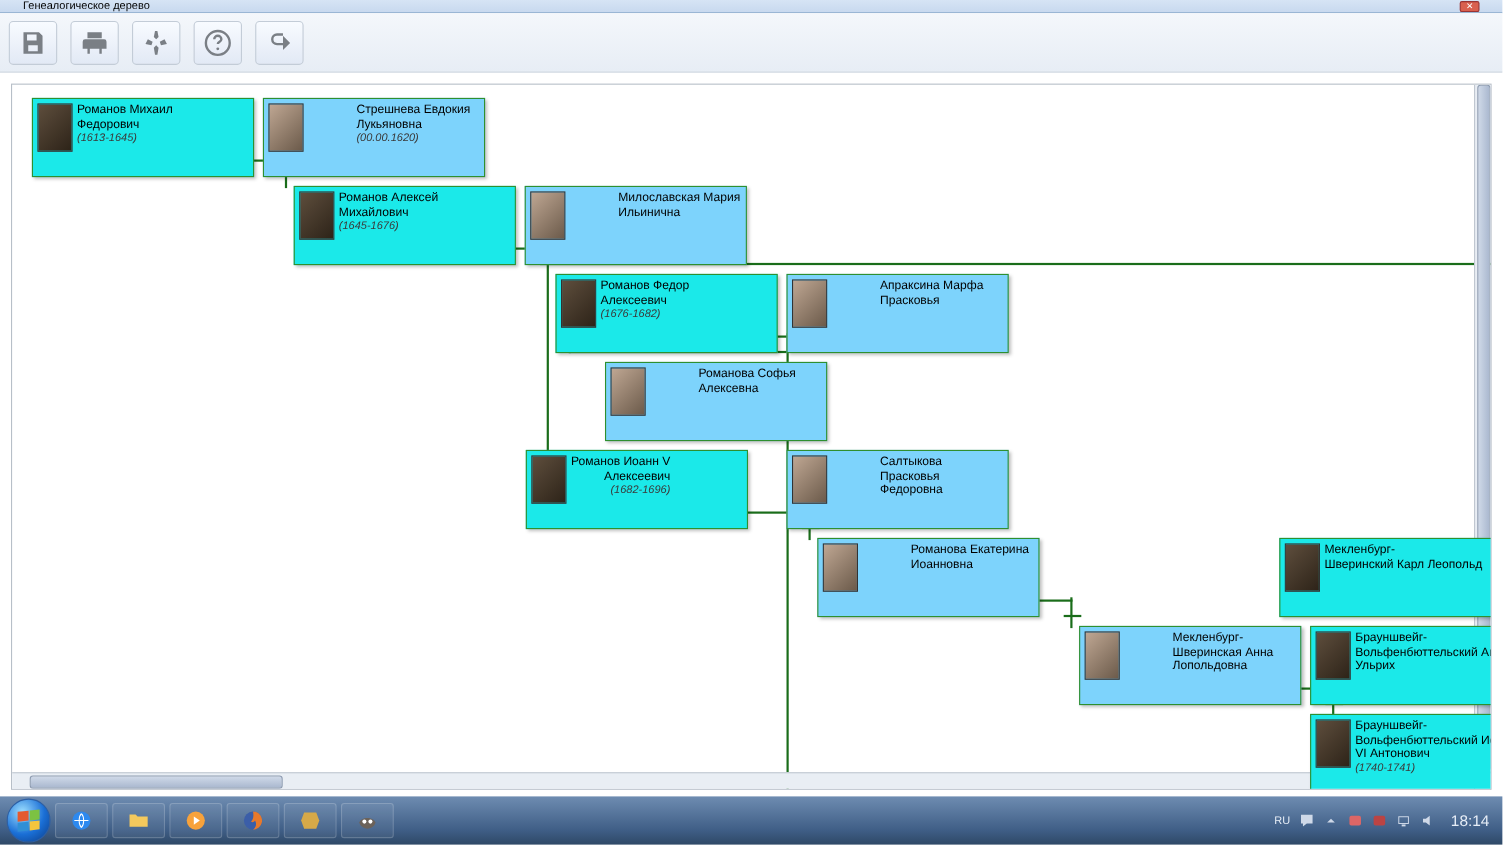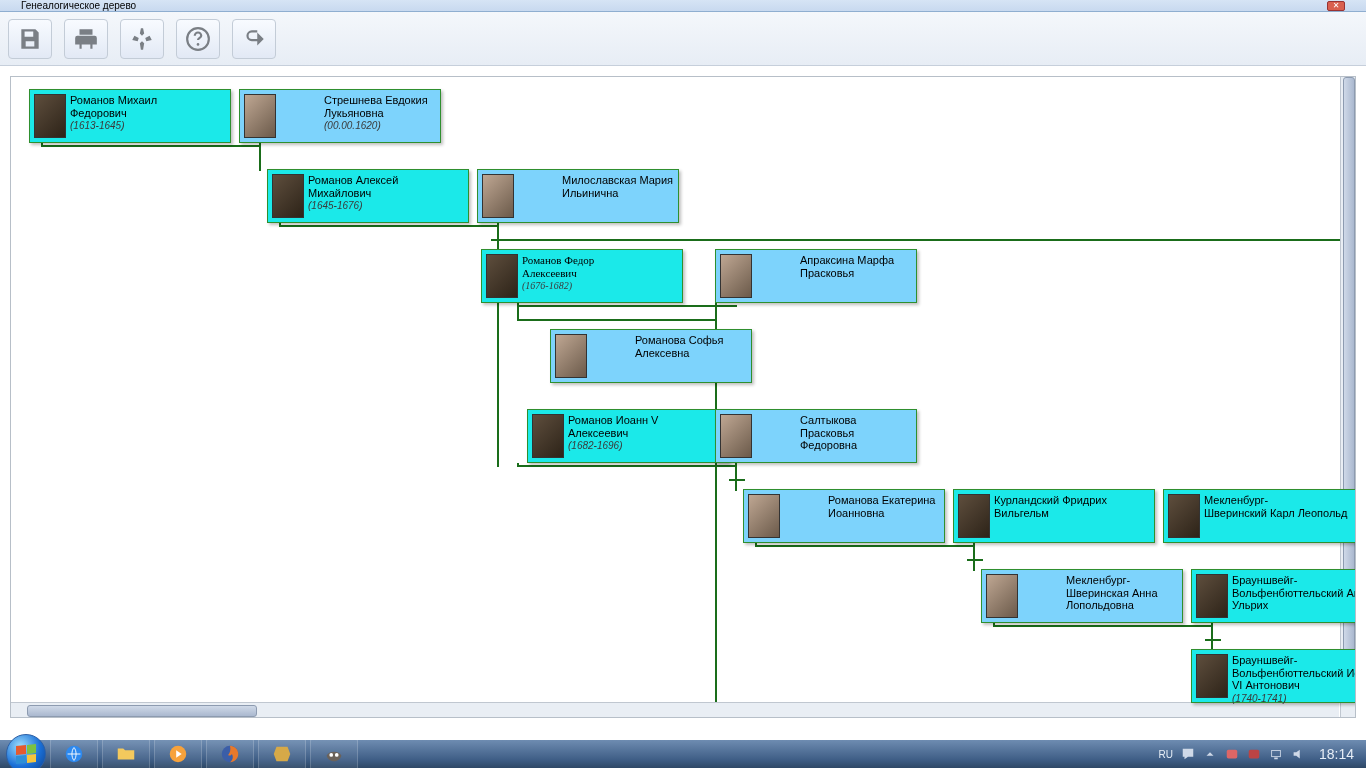--- a/index.html
+++ b/index.html
@@ -14,36 +14,36 @@
 
 .canvas-wrap { position: absolute; top: 66px; left: 0; right: 0; bottom: 40px; }
 .tree-canvas { position: absolute; top: 10px; left: 10px; right: 10px; bottom: 10px; border: 1px solid #b7bfc8; background: #fff; overflow: hidden; }
 .scrollbar-v { position: absolute; right: -1px; top: 0; bottom: 16px; width: 16px; background: #e9eef4; border-left: 1px solid #c0c7d0; }
 .scrollbar-h { position: absolute; left: 0; right: 16px; bottom: -1px; height: 16px; background: #e9eef4; border-top: 1px solid #c0c7d0; }
 .scrollbar-h .thumb { position:absolute; left:16px; top:2px; height:12px; width:230px; background: linear-gradient(#cfd9e8,#aab8cf); border:1px solid #8d9bb0; border-radius:3px; }
 .scrollbar-v .thumb { position:absolute; top:0; left:2px; width:12px; height:100%; background: linear-gradient(90deg,#cfd9e8,#aab8cf); border:1px solid #8d9bb0; border-radius:3px; }
 .scrollbar-corner { position:absolute; right:-1px; bottom:-1px; width:16px; height:16px; background:#e9eef4; border-left:1px solid #c0c7d0; border-top:1px solid #c0c7d0; }
 
 
-.card { position: absolute; width: 202px; height: 54px; border: 1px solid #2f8f2f; display: flex; align-items: flex-start; padding: 2px 4px; gap: 4px; box-shadow: 2px 2px 3px rgba(0,0,0,0.25); }
+.card { position: absolute; width: 202px; height: 72px; border: 1px solid #2f8f2f; display: flex; align-items: flex-start; padding: 2px 4px; gap: 4px; box-shadow: 2px 2px 3px rgba(0,0,0,0.25); }
 .card.male { background: #1be9e9; }
 .card.female { background: #7dd3fc; gap: 48px; }
 .card .portrait { width: 32px; height: 44px; border: 1px solid #333; background: linear-gradient(135deg,#5e4e3d,#2d2318); margin-top: 2px; flex-shrink: 0; }
 .card.female .portrait { background: linear-gradient(135deg,#bfa793,#6b5a4a); }
 .card .info { display: flex; flex-direction: column; line-height: 1.15; padding-top: 2px; }
 .card .name1 { color: #000; font-size: 11px; }
 .card .name2 { color: #000; font-size: 11px; }
 .card .dates { color: #3a3a3a; font-size: 10px; font-style: italic; margin-top: 1px; }
 
 
 .hline { position: absolute; height: 2px; background: #1a6d1a; }
 .vline { position: absolute; width: 2px; background: #1a6d1a; }
 
 
-.taskbar { position: absolute; left: 0; right: 0; bottom: 0; height: 28px; background: linear-gradient(#6e8cb1,#3f5e86 70%,#2e4866); display: flex; align-items: center; padding: 0 6px; gap: 4px; }
+.taskbar { position: absolute; left: 0; right: 0; bottom: 0; height: 44px; background: linear-gradient(#6e8cb1,#3f5e86 70%,#2e4866); display: flex; align-items: center; padding: 0 6px; gap: 4px; }
 .start-orb { width: 40px; height: 40px; border-radius: 50%; background: radial-gradient(circle at 35% 30%, #9ddfff, #1a6fd6 55%, #0b3b86); border: 1px solid #2c5fa5; display:flex; align-items:center; justify-content:center; }
 .start-orb .flag { width:20px; height:18px; display:grid; grid-template: 1fr 1fr / 1fr 1fr; gap:1px; transform: skewY(-6deg); }
 .start-orb .flag span:nth-child(1){background:#e45a2f;} .start-orb .flag span:nth-child(2){background:#7cc242;}
 .start-orb .flag span:nth-child(3){background:#2f8fd6;} .start-orb .flag span:nth-child(4){background:#f6c53d;}
 .task-pin { width: 48px; height: 32px; border: 1px solid rgba(255,255,255,0.18); border-radius: 3px; background: rgba(255,255,255,0.06); display:flex; align-items:center; justify-content:center; }
 .task-pin svg { width:22px; height:22px; }
 .tray { margin-left: auto; display: flex; align-items: center; gap: 8px; color: #e6edf6; font-size: 11px; }
 .tray .lang { font-size: 10px; }
 .tray .clock { font-size: 14px; padding: 0 6px; }
 .tray-ico { width:14px; height:14px; display:inline-block; }
@@ -143,21 +143,21 @@
           <div class="dates">(1645-1676)</div>
         </div>
       </div>
       <div class="card female" style="left: 466px; top: 92px;">
         <div class="portrait"></div>
         <div class="info">
           <div class="name1">Милославская Мария</div>
           <div class="name2">Ильинична</div>
         </div>
       </div>
-      <div class="card male" style="left: 470px; top: 172px; font-family: Liberation Serif, serif;">
+      <div class="card male" style="left: 494px; top: 172px;">
         <div class="portrait"></div>
         <div class="info">
           <div class="name1">Романов Федор</div>
           <div class="name2">Алексеевич</div>
           <div class="dates">(1676-1682)</div>
         </div>
       </div>
       <div class="card female" style="left: 704px; top: 172px;">
         <div class="portrait"></div>
         <div class="info">
@@ -165,21 +165,21 @@
           <div class="name2">Прасковья</div>
         </div>
       </div>
       <div class="card female" style="left: 494px; top: 252px; margin-left: 45px;">
         <div class="portrait"></div>
         <div class="info">
           <div class="name1">Романова Софья</div>
           <div class="name2">Алексевна</div>
         </div>
       </div>
-      <div class="card male" style="left: 516px; top: 332px;">
+      <div class="card male" style="left: 467px; top: 332px; text-align: right;">
         <div class="portrait"></div>
         <div class="info">
           <div class="name1">Романов Иоанн V</div>
           <div class="name2">Алексеевич</div>
           <div class="dates">(1682-1696)</div>
         </div>
       </div>
       <div class="card female" style="left: 704px; top: 332px;">
         <div class="portrait"></div>
         <div class="info">
@@ -187,27 +187,20 @@
           <div class="name2">Федоровна</div>
         </div>
       </div>
       <div class="card female" style="left: 732px; top: 412px;">
         <div class="portrait"></div>
         <div class="info">
           <div class="name1">Романова Екатерина</div>
           <div class="name2">Иоанновна</div>
         </div>
       </div>
-      <div class="card male" style="left: 942px; top: 412px;">
-        <div class="portrait"></div>
-        <div class="info">
-          <div class="name1">Курландский Фридрих</div>
-          <div class="name2">Вильгельм</div>
-        </div>
-      </div>
       <div class="card male" style="left: 1152px; top: 412px;">
         <div class="portrait"></div>
         <div class="info">
           <div class="name1">Мекленбург-</div>
           <div class="name2">Шверинский Карл Леопольд</div>
         </div>
       </div>
       <div class="card female" style="left: 970px; top: 492px;">
         <div class="portrait"></div>
         <div class="info">

